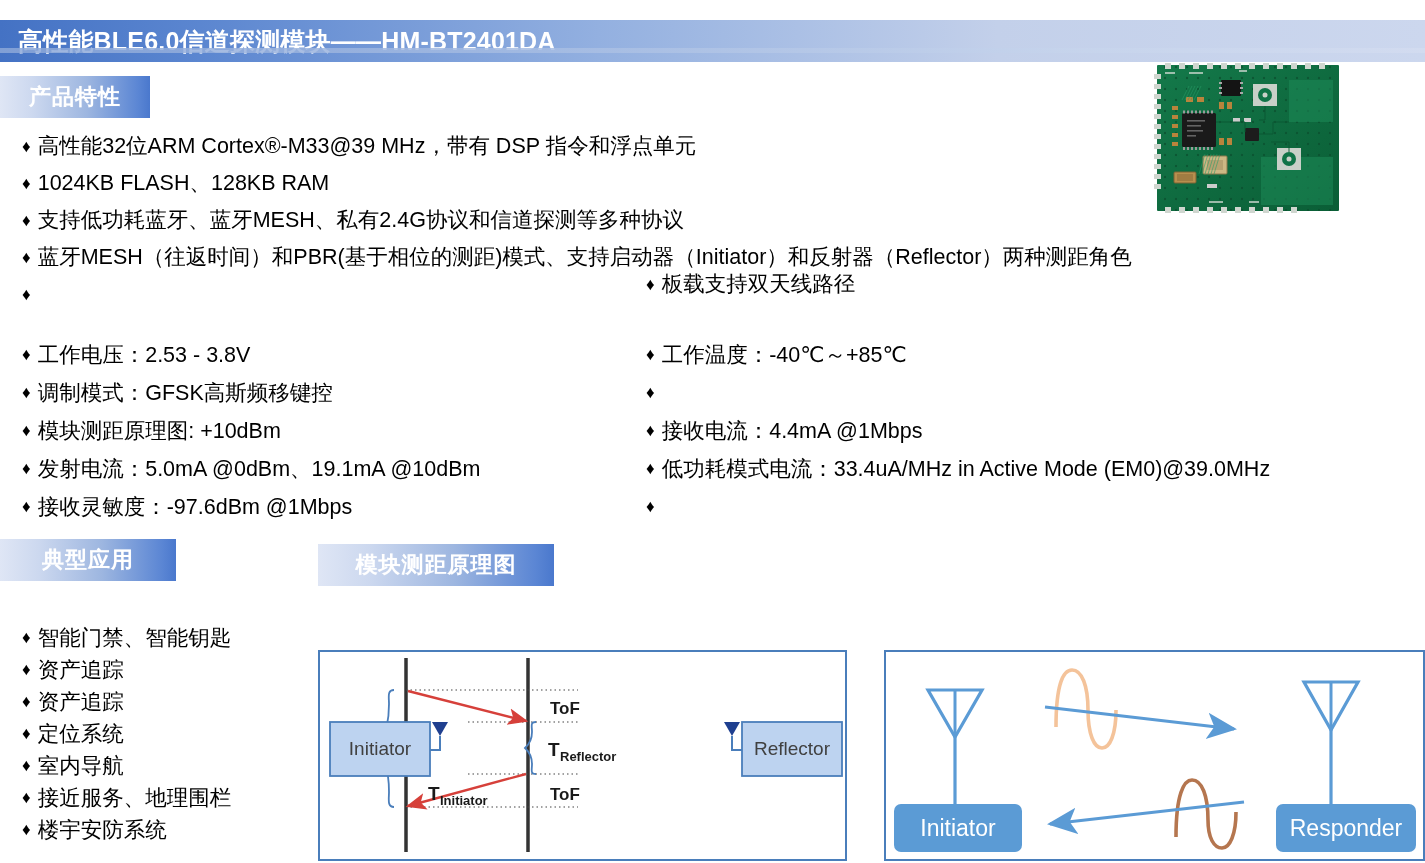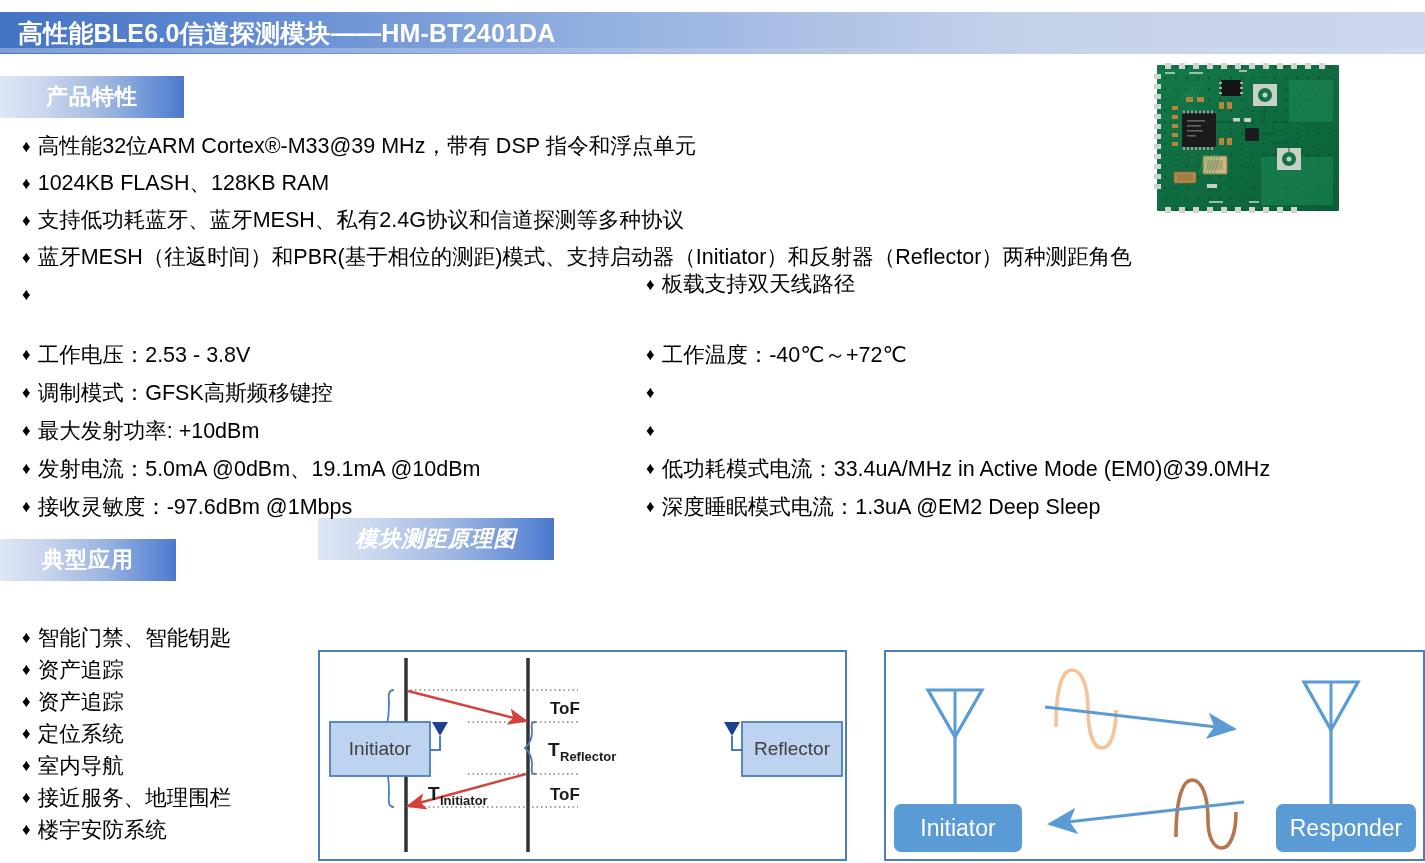--- a/index.html
+++ b/index.html
@@ -6,21 +6,21 @@
   body{
     width:1425px;height:863px;
     background:#ffffff;
     font-family:"Liberation Sans","DejaVu Sans",sans-serif;
     overflow:hidden;
     position:relative;
   }
 
   
   .titlebar{
-    position:absolute;left:0;top:12px;width:1425px;height:42px;
+    position:absolute;left:0;top:20px;width:1425px;height:42px;
     background:linear-gradient(to right,#4472c4 0%,#5b86d0 14%,#93b0e0 42%,#c3d0ea 70%,#ccd7ee 100%);
     display:flex;align-items:center;
   }
   .titlebar .t{
     color:#ffffff;font-size:25px;font-weight:bold;
     letter-spacing:0.2px;margin-left:18px;white-space:nowrap;
   }
   .titlebar-shadow{
     position:absolute;left:0;top:48px;width:1425px;height:5px;
     background:linear-gradient(to right,#8ba7d8 0%,#a8bee3 40%,#c6d4ec 75%,#d3dcf0 100%);
@@ -31,23 +31,23 @@
   .badge{
     position:absolute;height:42px;
     background:linear-gradient(to right,#dfe6f5 0%,#ccd8ef 22%,#9db6e0 58%,#5b86d4 92%,#4a78cd 100%);
     display:flex;align-items:center;justify-content:center;
   }
   .badge span{
     color:#ffffff;font-size:22px;font-weight:bold;letter-spacing:1px;
     text-shadow:0 0 1px rgba(255,255,255,.35);
   }
 
-  #badge-features{left:0px;top:76px;width:184px;}
+  #badge-features{left:0px;top:76px;width:150px;}
   #badge-apps{left:0px;top:539px;width:176px;}
-  #badge-diagram{left:318px;top:518px;width:236px;font-style:italic;}
+  #badge-diagram{left:318px;top:544px;width:236px;}
 
   
   .blist{position:absolute;}
   .brow{
     display:flex;align-items:flex-start;
     color:#000000;
     font-size:21.5px;
     line-height:37px;
     white-space:nowrap;
   }
@@ -137,50 +137,50 @@
   <div class="brow">
       <span class="dia">♦</span>
       <span class="txt">工作电压：2.53 - 3.8V</span>
     </div>
   <div class="brow">
       <span class="dia">♦</span>
       <span class="txt">调制模式：GFSK高斯频移键控</span>
     </div>
   <div class="brow">
       <span class="dia">♦</span>
-      <span class="txt">最大发射功率: +10dBm</span>
+      <span class="txt">模块测距原理图: +10dBm</span>
     </div>
   <div class="brow">
       <span class="dia">♦</span>
       <span class="txt">发射电流：5.0mA @0dBm、19.1mA @10dBm</span>
     </div>
   <div class="brow">
       <span class="dia">♦</span>
       <span class="txt">接收灵敏度：-97.6dBm @1Mbps</span>
     </div>
 </div>
 
 <div class="blist" id="spec-right">
   <div class="brow">
       <span class="dia">♦</span>
-      <span class="txt">工作温度：-40℃～+72℃</span>
-    </div>
-  <div class="brow">
-      <span class="dia">♦</span>
-    </div>
-  <div class="brow">
-      <span class="dia">♦</span>
+      <span class="txt">工作温度：-40℃～+85℃</span>
+    </div>
+  <div class="brow">
+      <span class="dia">♦</span>
+    </div>
+  <div class="brow">
+      <span class="dia">♦</span>
+      <span class="txt">接收电流：4.4mA @1Mbps</span>
     </div>
   <div class="brow">
       <span class="dia">♦</span>
       <span class="txt">低功耗模式电流：33.4uA/MHz in Active Mode (EM0)@39.0MHz</span>
     </div>
   <div class="brow">
       <span class="dia">♦</span>
-      <span class="txt">深度睡眠模式电流：1.3uA @EM2 Deep Sleep</span>
     </div>
 </div>
 
 <div class="blist" id="app-list">
   <div class="brow">
       <span class="dia">♦</span>
       <span class="txt">智能门禁、智能钥匙</span>
     </div>
   <div class="brow">
       <span class="dia">♦</span>

